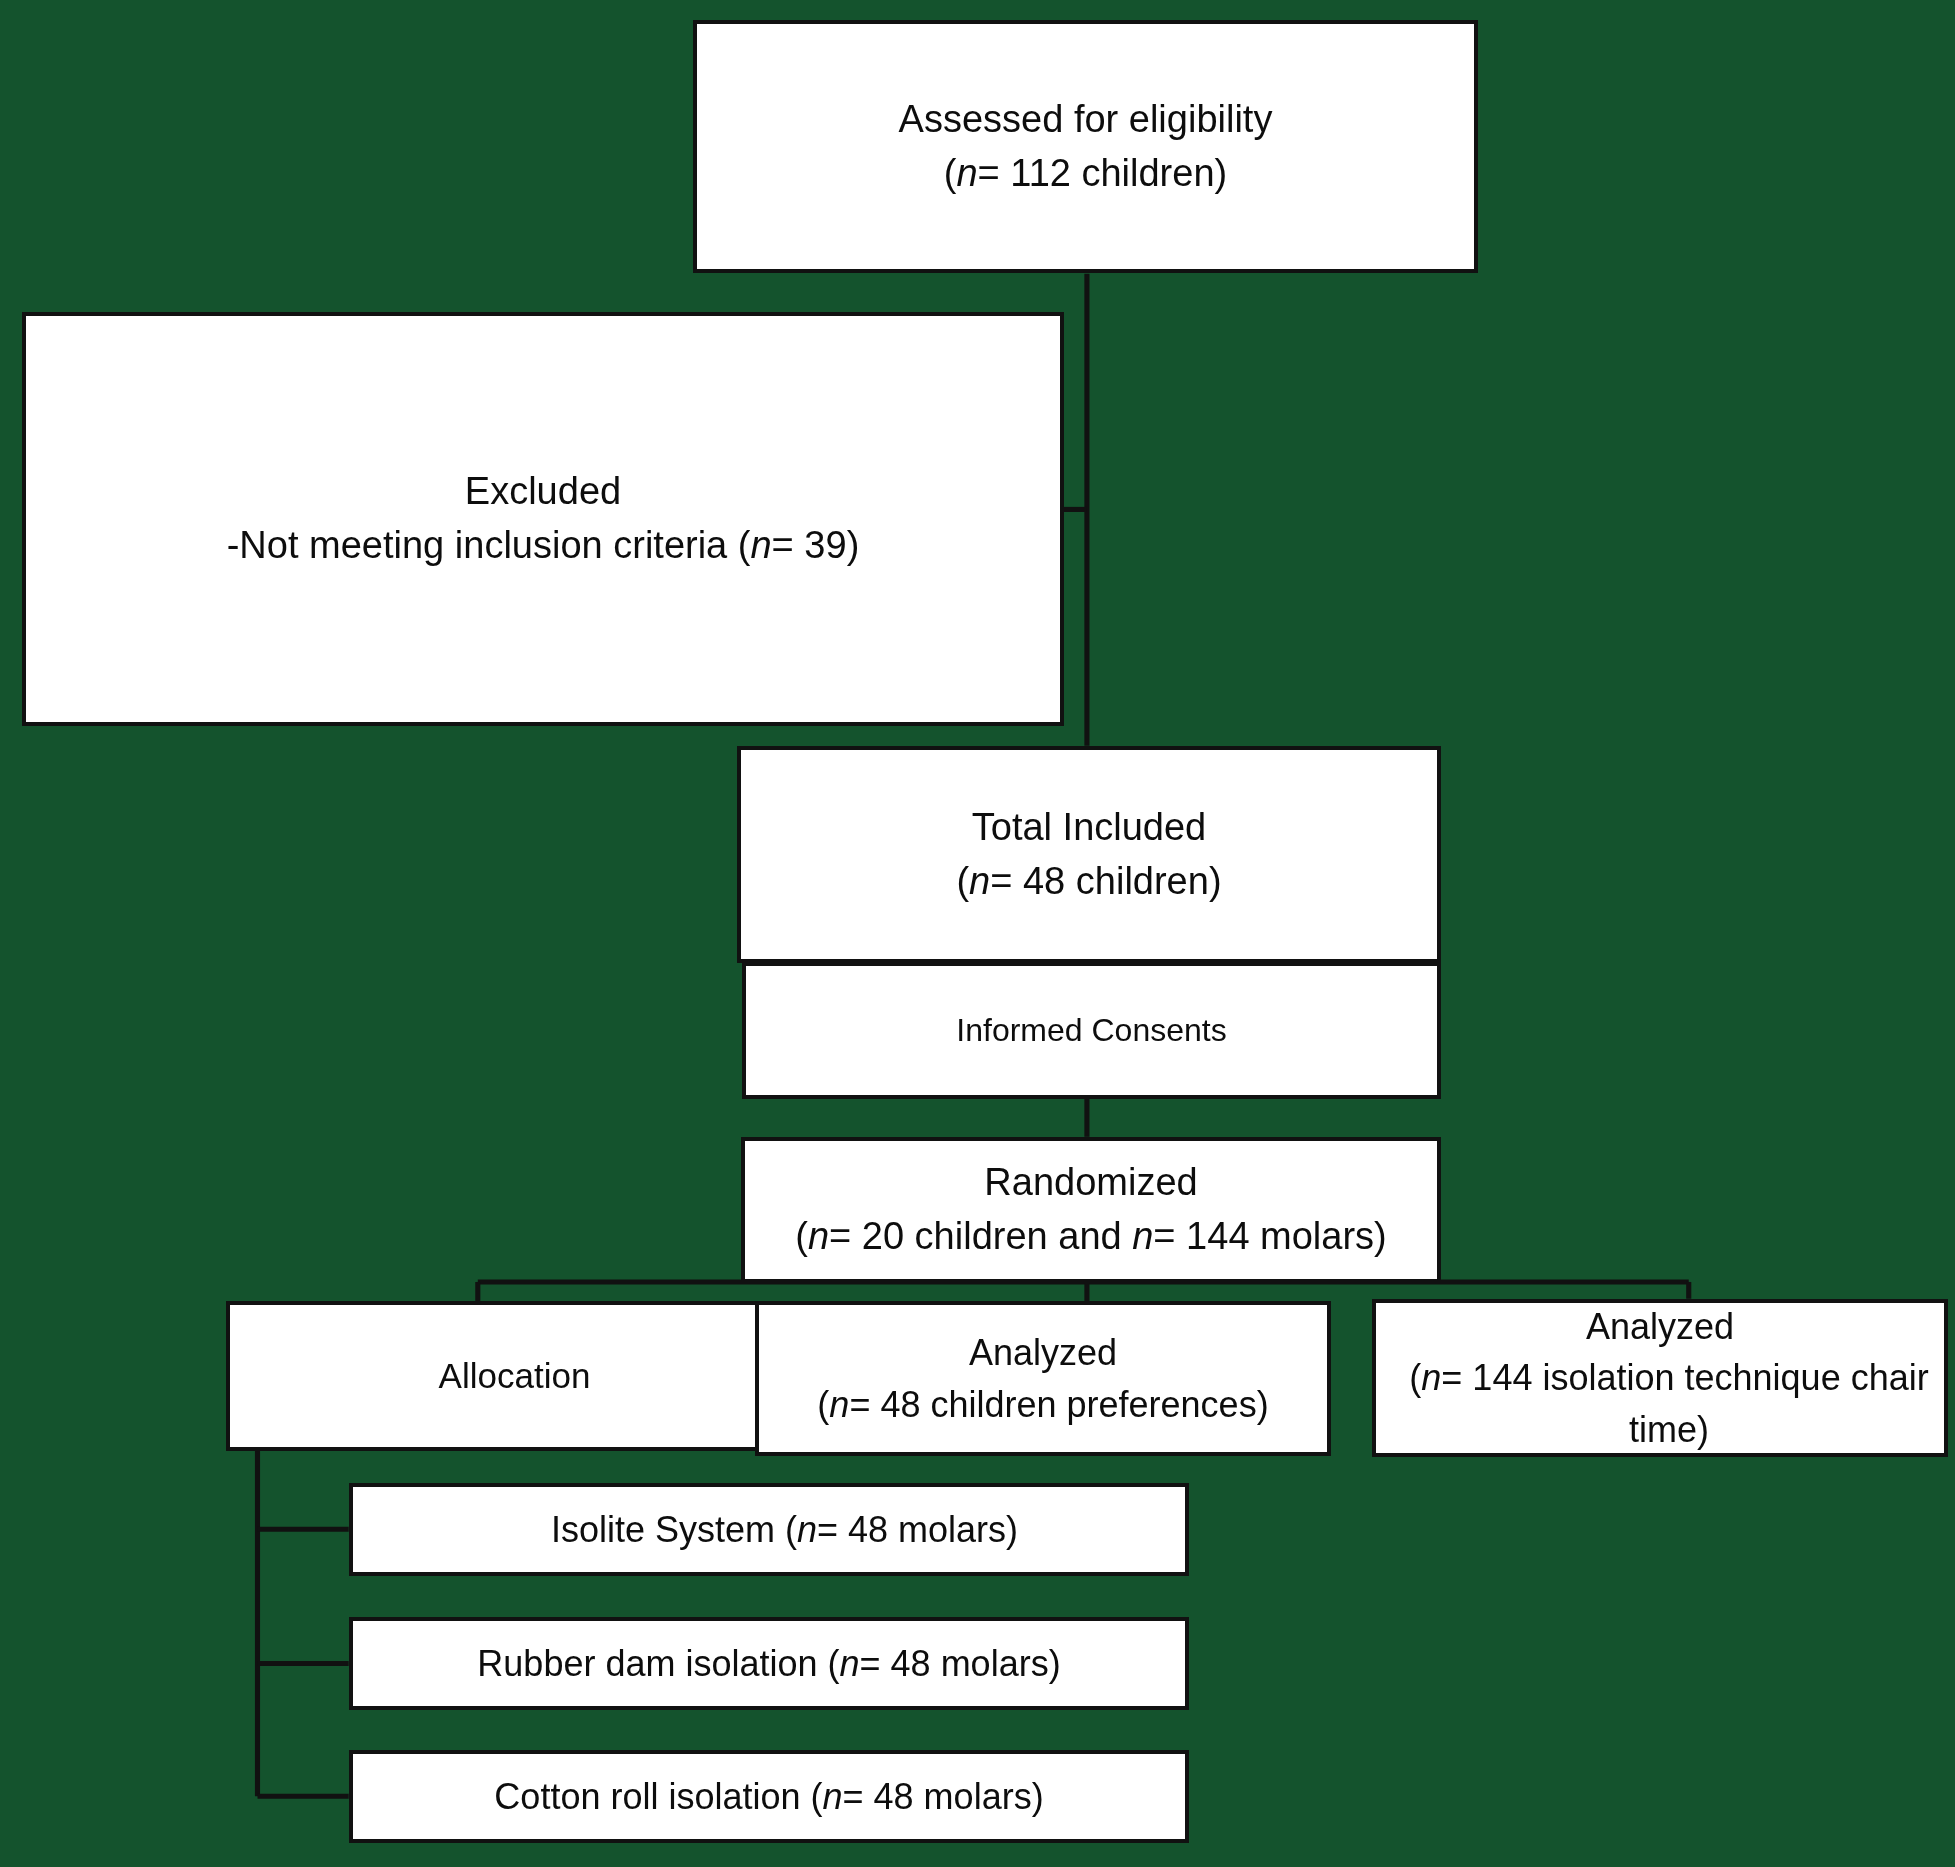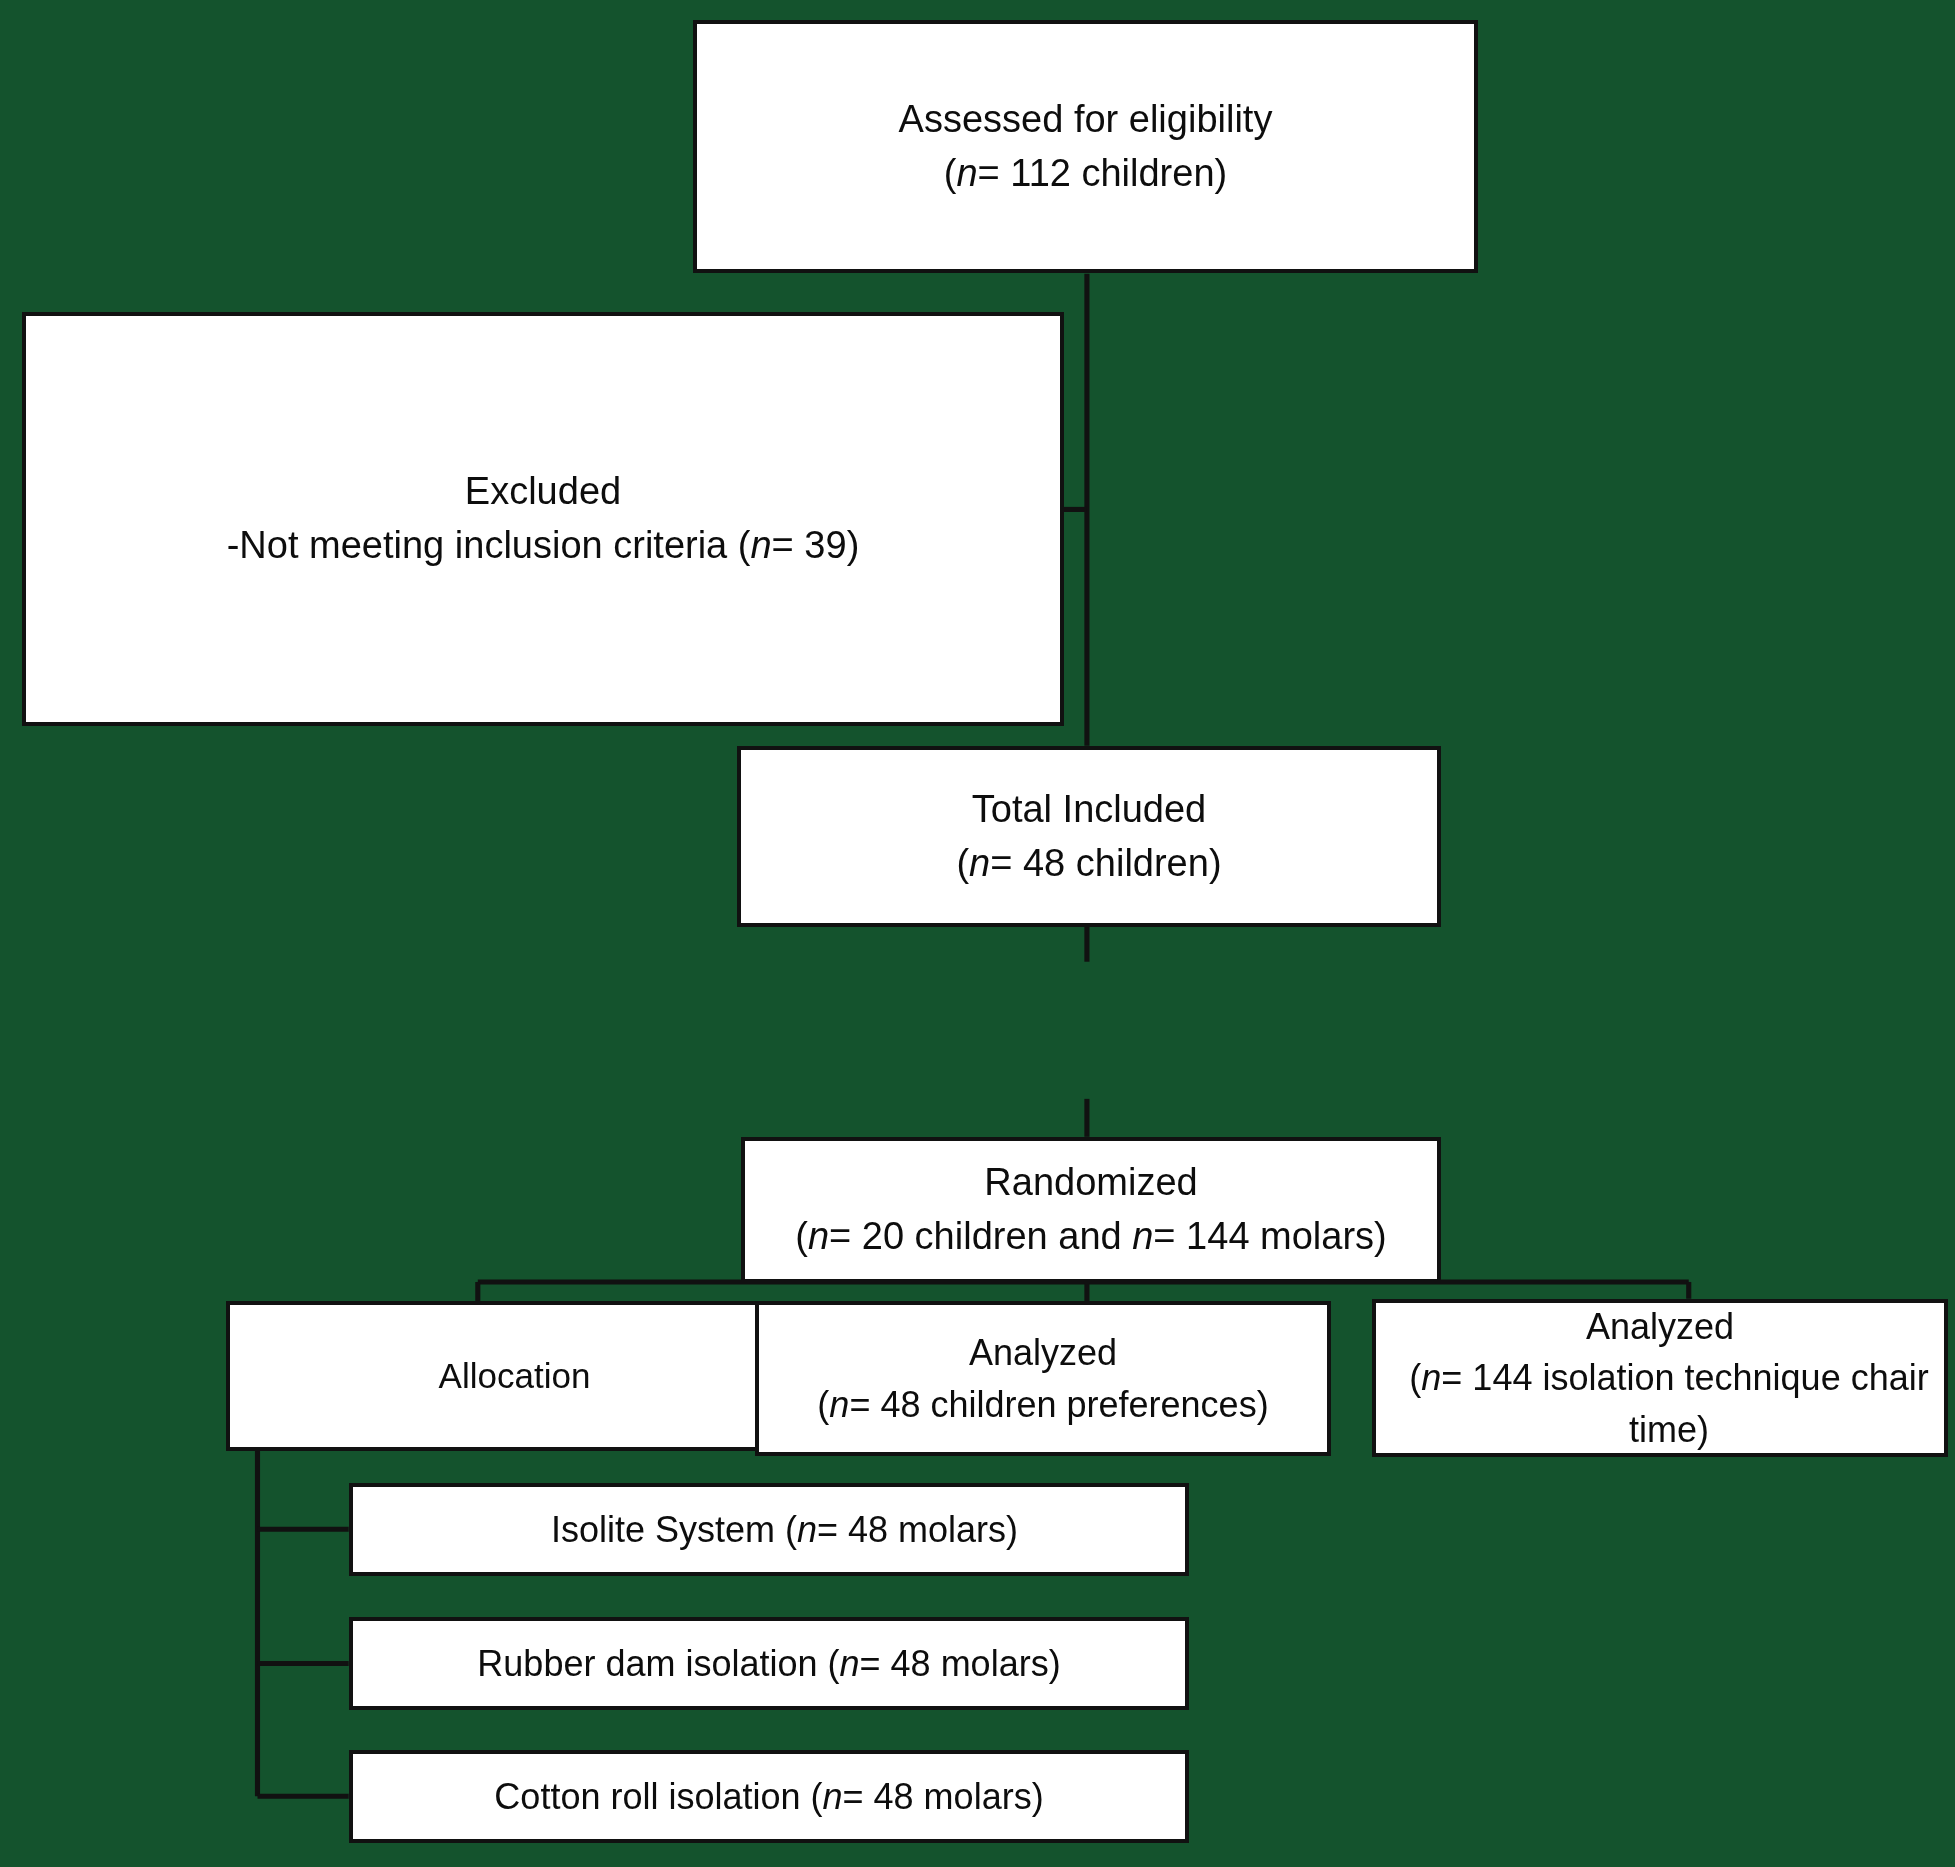--- a/index.html
+++ b/index.html
@@ -46,21 +46,21 @@
     white-space: normal;
     margin-left: 18px;
   }
   em {
     font-style: italic;
   }
 
   
   #node-assessed      { left: 693px;  top: 20.4px;   width: 785px; height: 253px; font-size: 38px; }
   #node-excluded      { left: 22px;   top: 312px;  width: 1042px; height: 414px; font-size: 38px; }
-  #node-total         { left: 737px; top: 746px; width: 704px;  height: 181px; font-size: 38px; }
+  #node-total         { left: 737px; top: 746px; width: 704px;  height: 217px; font-size: 38px; }
   #node-consents      { left: 742px; top: 962px; width: 699px;  height: 137px; font-size: 32px; }
   #node-randomized    { left: 741px; top: 1137px; width: 700px;  height: 146px; font-size: 38px; }
   #node-allocation    { left: 226px;  top: 1301px; width: 577px;  height: 150px; font-size: 35px; }
   #node-analyzed-pref { left: 755px; top: 1301px; width: 576px;  height: 155px; font-size: 36px; }
   #node-analyzed-time { left: 1372px; top: 1299px; width: 576px;  height: 158px; font-size: 36px; }
   #node-isolite       { left: 349px;  top: 1483px; width: 840px; height: 93px; font-size: 36px; padding-left: 31px; }
   #node-rubberdam     { left: 349px;  top: 1617px; width: 840px; height: 93px; font-size: 36px; }
   #node-cotton        { left: 349px;  top: 1750px; width: 840px; height: 93px; font-size: 36px; }
 </style>
 </head>
@@ -101,20 +101,23 @@
   <div class="node" id="node-excluded">
     <span class="ln">Excluded</span>
     <span class="ln"><span>-Not meeting inclusion criteria (</span><em>n</em><span>= 39)</span></span>
   </div>
 
   <div class="node" id="node-total">
     <span class="ln">Total Included</span>
     <span class="ln"><span>(</span><em>n</em><span>= 48 children)</span></span>
   </div>
 
+  <div class="node" id="node-consents">
+    <span class="ln">Informed Consents</span>
+  </div>
 
   <div class="node" id="node-randomized">
     <span class="ln">Randomized</span>
     <span class="ln"><span>(</span><em>n</em><span>= 20 children and </span><em>n</em><span>= 144 molars)</span></span>
   </div>
 
   <div class="node" id="node-allocation">
     <span class="ln">Allocation</span>
   </div>
 

